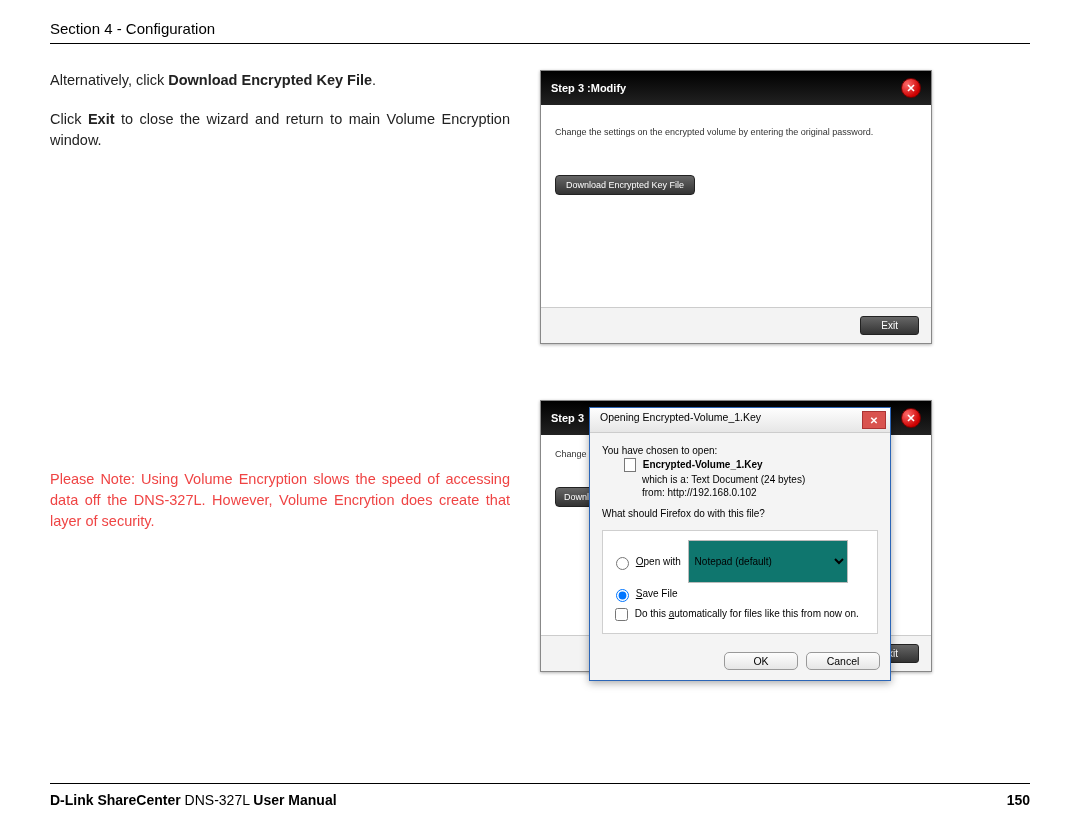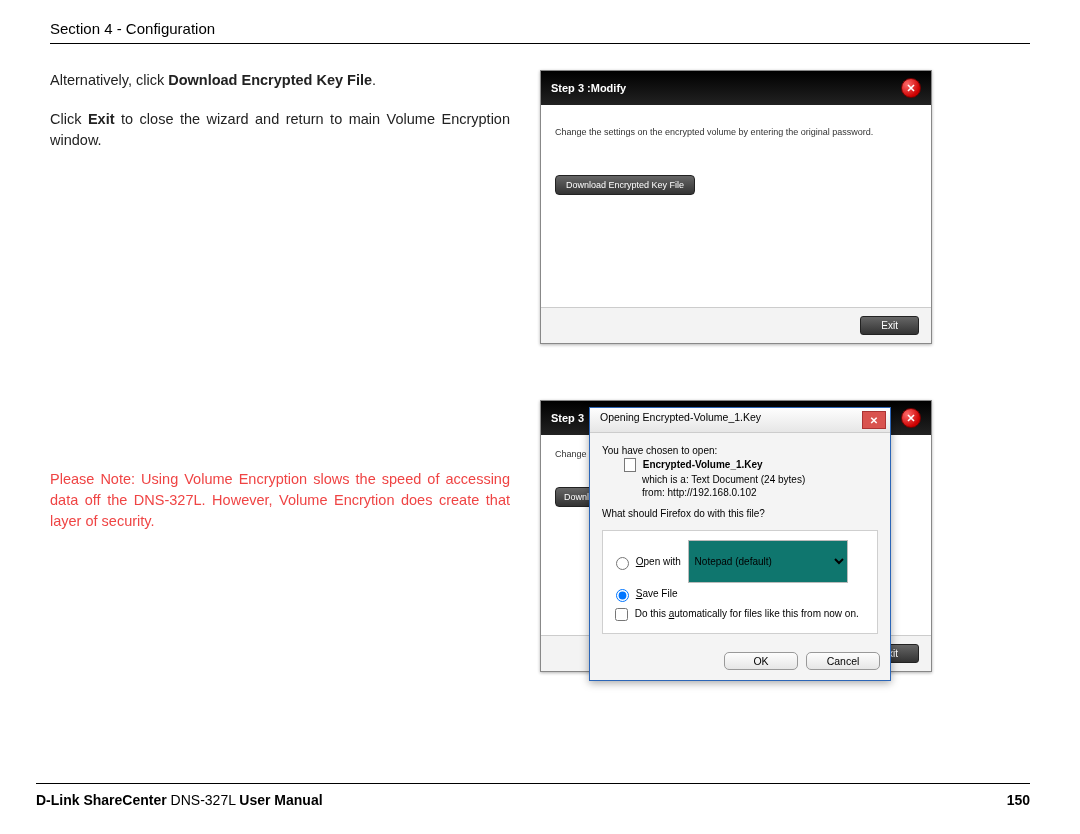--- a/index.html
+++ b/index.html
@@ -202,21 +202,21 @@
     min-width: 56px;
     text-align: center;
     padding: 2px 8px;
     background: linear-gradient(#fdfdfd,#e6e6e6);
     border: 1px solid #999;
     border-radius: 5px;
     font-size: 10.5px;
   }
   .page-footer {
     position: absolute;
-    left: 36px; right: 50px; bottom: 26px;
+    left: 50px; right: 50px; bottom: 26px;
     border-top: 1px solid #000;
     padding-top: 8px;
     display: flex;
     justify-content: space-between;
     font-size: 14px;
   }
   .page-footer .title b { font-weight: bold; }
   input[type=radio], input[type=checkbox] { margin-right: 4px; vertical-align: middle; }
 </style>
 </head>

